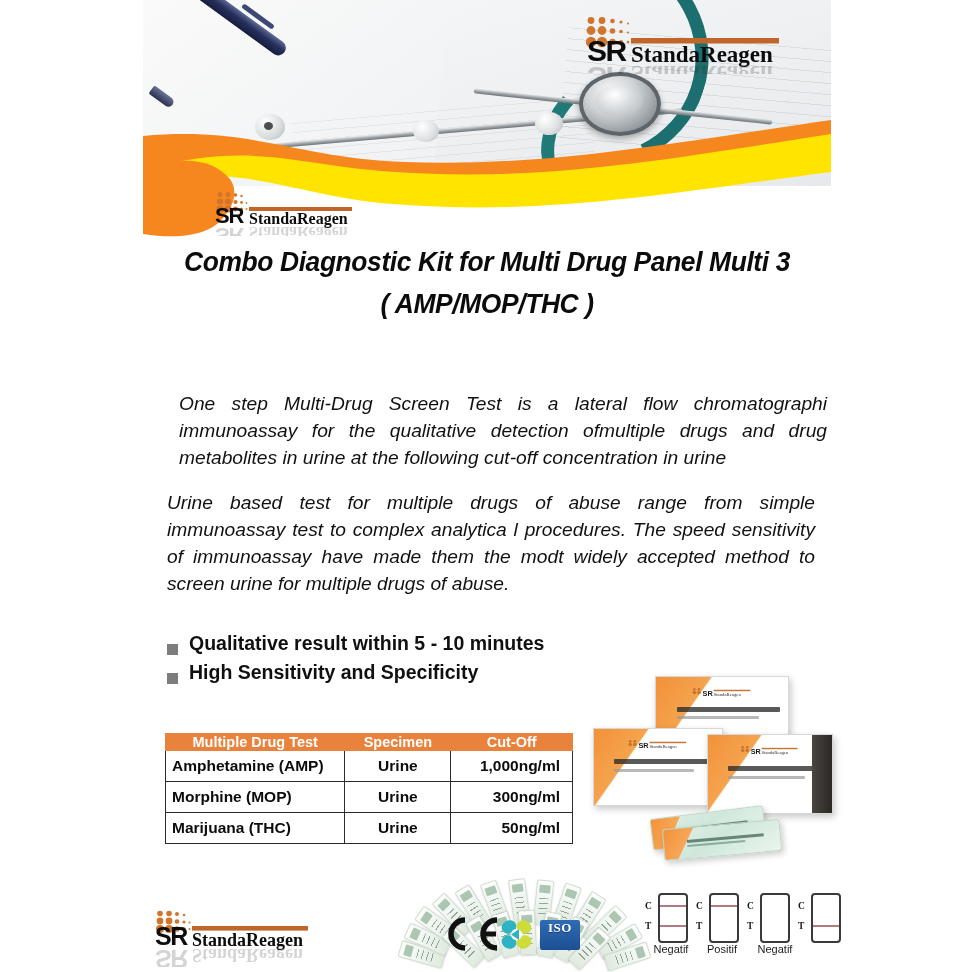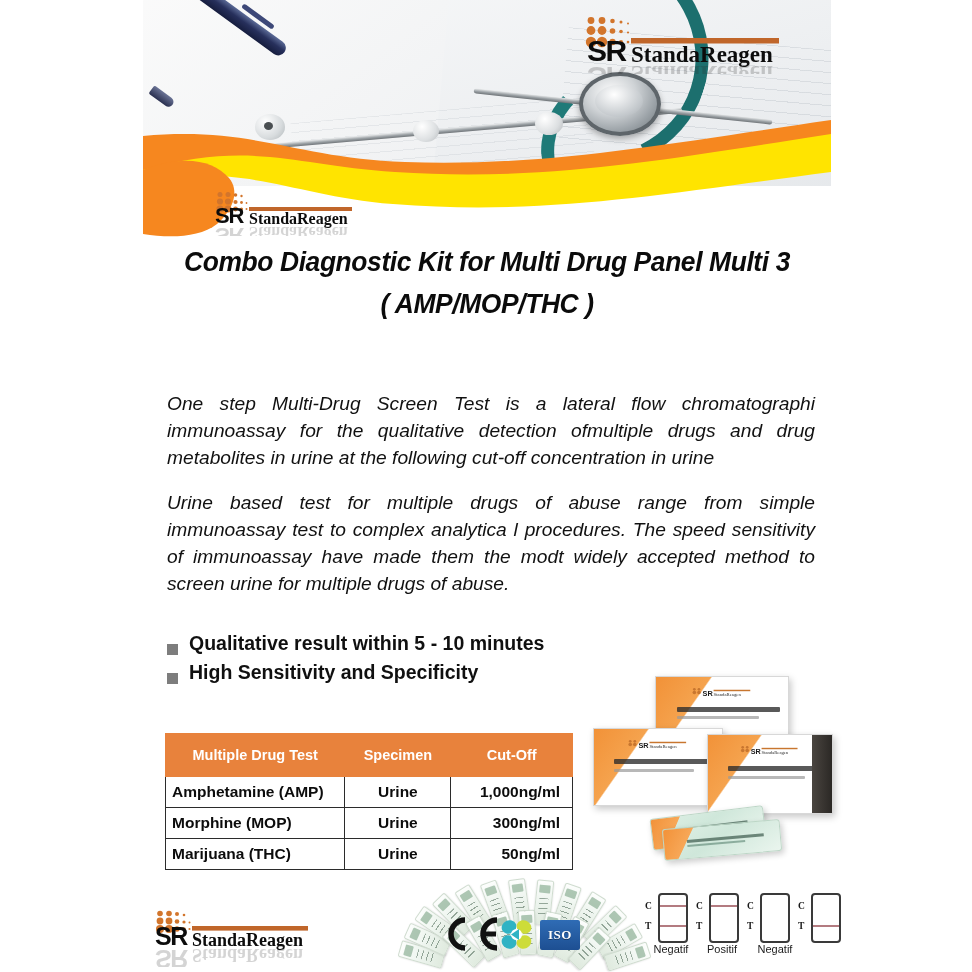--- a/index.html
+++ b/index.html
@@ -68,34 +68,34 @@
     font-family:"Liberation Sans",sans-serif;font-weight:bold;font-style:italic;
     font-size:27.5px;color:#0b0b0b;letter-spacing:-.4px;transform:scaleX(.96);}
   .title2{position:absolute;left:0;top:288px;width:688px;text-align:center;
     font-family:"Liberation Sans",sans-serif;font-weight:bold;font-style:italic;
     font-size:27.5px;color:#0b0b0b;letter-spacing:-.4px;transform:scaleX(.96);}
 
   
   .para{position:absolute;left:24px;width:648px;font-style:italic;font-size:19.2px;
         line-height:27px;color:#111;text-align:justify;text-justify:inter-word;
         font-family:"Liberation Sans",sans-serif;}
-  .para.p1{top:390px;}
+  .para.p1{top:390px;margin-left:12px;}
   .para.p2{top:489px;}
 
   
   .bullets{position:absolute;left:24px;top:632px;width:520px;}
   .bul{display:flex;align-items:flex-end;margin-bottom:6px;}
   .bul .sq{width:11px;height:11px;background:#7d7d7d;margin-right:11px;flex:none;}
   .bul .tx{font-weight:bold;font-size:19.5px;color:#101010;font-family:"Liberation Sans",sans-serif;}
 
   
   .tbl{position:absolute;left:22px;top:733px;width:408px;border-collapse:collapse;
        font-family:"Liberation Sans",sans-serif;}
   .tbl th{background:#e8823c;color:#fff;font-size:14.5px;font-weight:bold;
-          padding:13px 4px;border:1px solid #e8823c;text-align:center;}
+          padding:0 4px;border:1px solid #e8823c;text-align:center;}
   .tbl td{border:1px solid #2b2b2b;font-size:15.5px;color:#0c0c0c;padding:5px 6px;
           font-weight:bold;height:20px;}
   .tbl td.c{text-align:center;}
   .tbl td.r{text-align:right;padding-right:12px;}
   .tbl .c1{width:186px;}
   .tbl .c2{width:104px;}
   .tbl .c3{width:118px;}
 
   
   .boxes{position:absolute;left:450px;top:672px;width:238px;height:190px;}
@@ -127,21 +127,21 @@
        background:#6f9a7a;opacity:.55;border-radius:1px;}
   .cas:after{content:"";position:absolute;left:3px;top:17px;width:9px;height:17px;
        background:repeating-linear-gradient(to bottom,rgba(60,90,70,.5) 0 1px,transparent 1px 5px);}
 
   
   .foot{position:absolute;left:8px;top:905px;width:280px;height:62px;}
   .ce{position:absolute;left:298px;top:916px;width:62px;height:36px;}
   .pinw{position:absolute;left:355px;top:918px;width:36px;height:34px;}
   .iso{position:absolute;left:397px;top:920px;width:40px;height:30px;
        background:linear-gradient(180deg,#2f6cb5,#1d4f92);border-radius:2px;
-       display:flex;align-items:center;justify-content:center;}
+       display:flex;justify-content:center;}
   .iso b{color:#fff;font-family:"Liberation Serif",serif;font-size:13px;letter-spacing:.5px;
        text-shadow:0 1px 0 rgba(0,0,0,.4);}
 
   
   .results{position:absolute;left:495px;top:893px;width:200px;height:76px;}
   .strip{position:absolute;top:0;width:26px;height:46px;border:2px solid #3a3a3a;border-radius:4px;background:#fff;}
   .line{position:absolute;left:0;width:100%;height:2px;background:#b37b80;}
   .line.c{top:10px;}
   .line.t{top:30px;}
   .slab{position:absolute;font-family:"Liberation Serif",serif;font-weight:bold;font-size:9.5px;color:#1a1a1a;}

